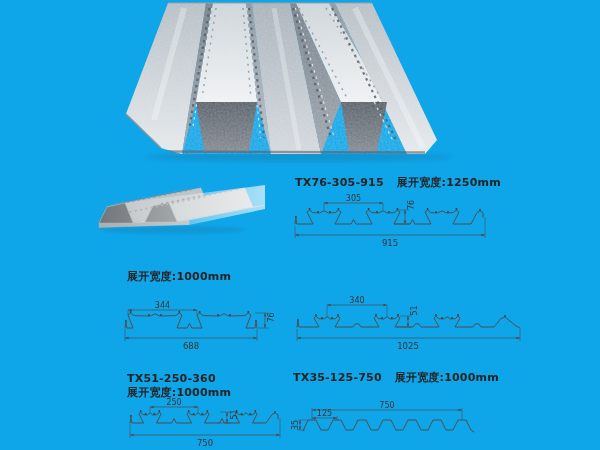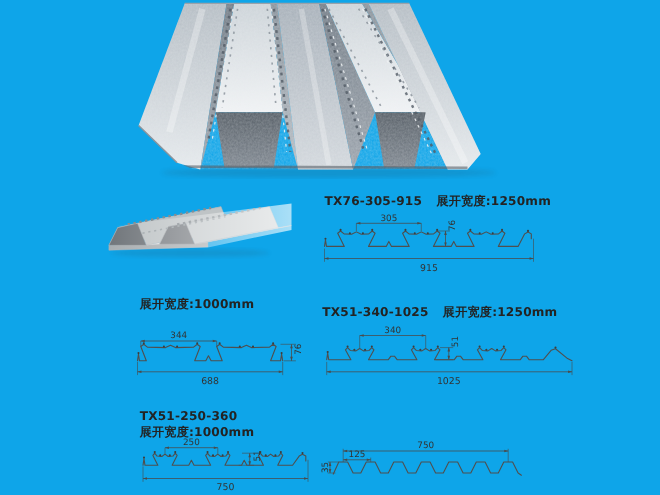--- a/index.html
+++ b/index.html
@@ -131,26 +131,26 @@
     </g>
     <polygon points="6,60.5 14,38 172,18 172,42 96,58" fill="url(#spFade)"></polygon>
   </svg>
 
   <div class="dtitle" style="left:295px;top:176px">
     <span class="m">TX76-305-915</span><span class="u">展开宽度:1250mm</span>
   </div>
   <div class="dtitle twoline" style="left:127px;top:270px">
       <span class="u">展开宽度:1000mm</span>
   </div>
-  <div class="dtitle" style="left:293px;top:277px">
-    <span class="m">TX51-340-1025</span><span class="u">展开宽度:1250mm</span>
-  </div>
   <div class="dtitle twoline" style="left:127px;top:372px">
     <span class="m">TX51-250-360</span>
       <span class="u">展开宽度:1000mm</span>
+  </div>
+  <div class="dtitle" style="left:293px;top:371px">
+    <span class="m">TX35-125-750</span><span class="u">展开宽度:1000mm</span>
   </div>
 
   <svg id="pf0" class="dsvg" style="left:290px;top:186px" width="205" height="68" viewBox="0 0 205 68">
     <g class="dims">
         <line x1="34" y1="17" x2="93" y2="17" stroke-width="0.7"></line>
         <polygon points="34,17 37.6,15.8 37.6,18.2"></polygon>
         <polygon points="93,17 89.4,15.8 89.4,18.2"></polygon>
         <line x1="34" y1="17" x2="34" y2="24" stroke-width="0.55"></line>
         <line x1="93" y1="17" x2="93" y2="24" stroke-width="0.55"></line>
         <line x1="115" y1="24" x2="115" y2="38" stroke-width="0.7"></line>

